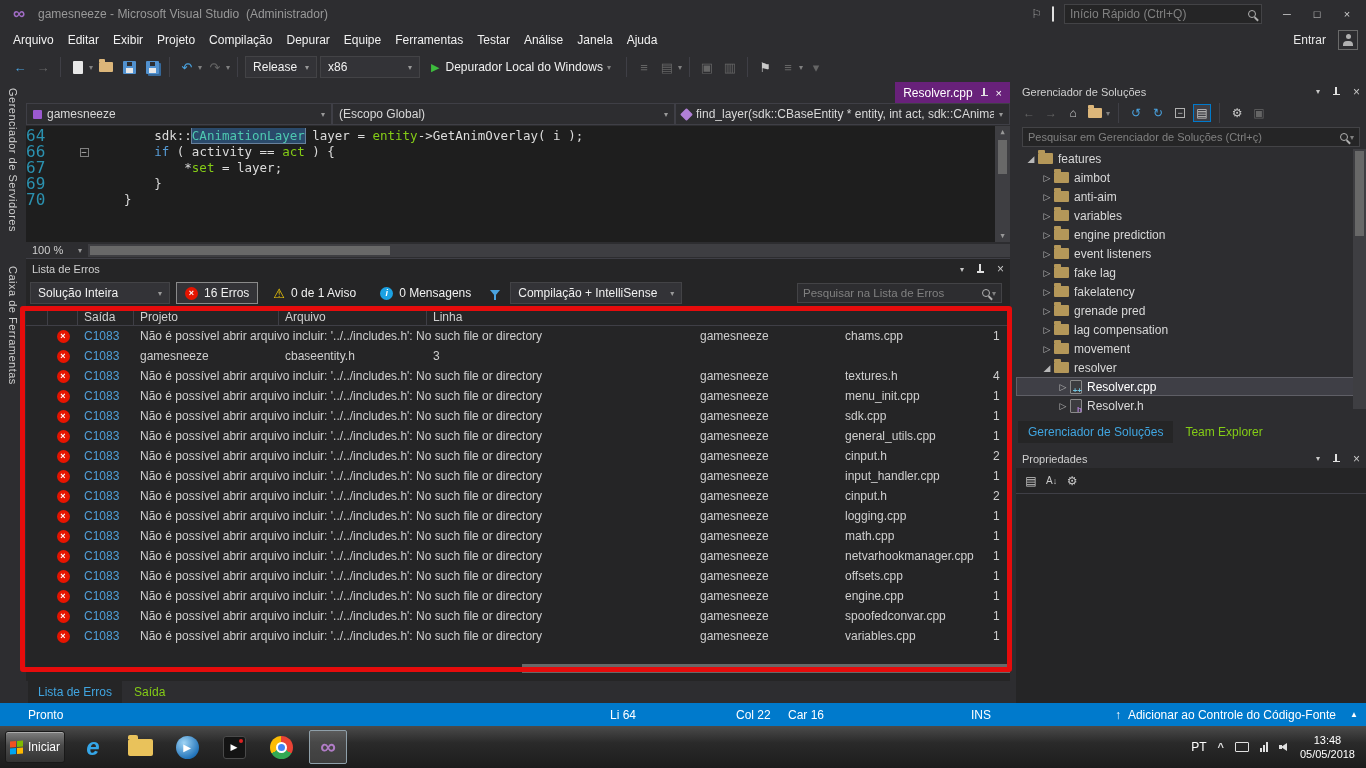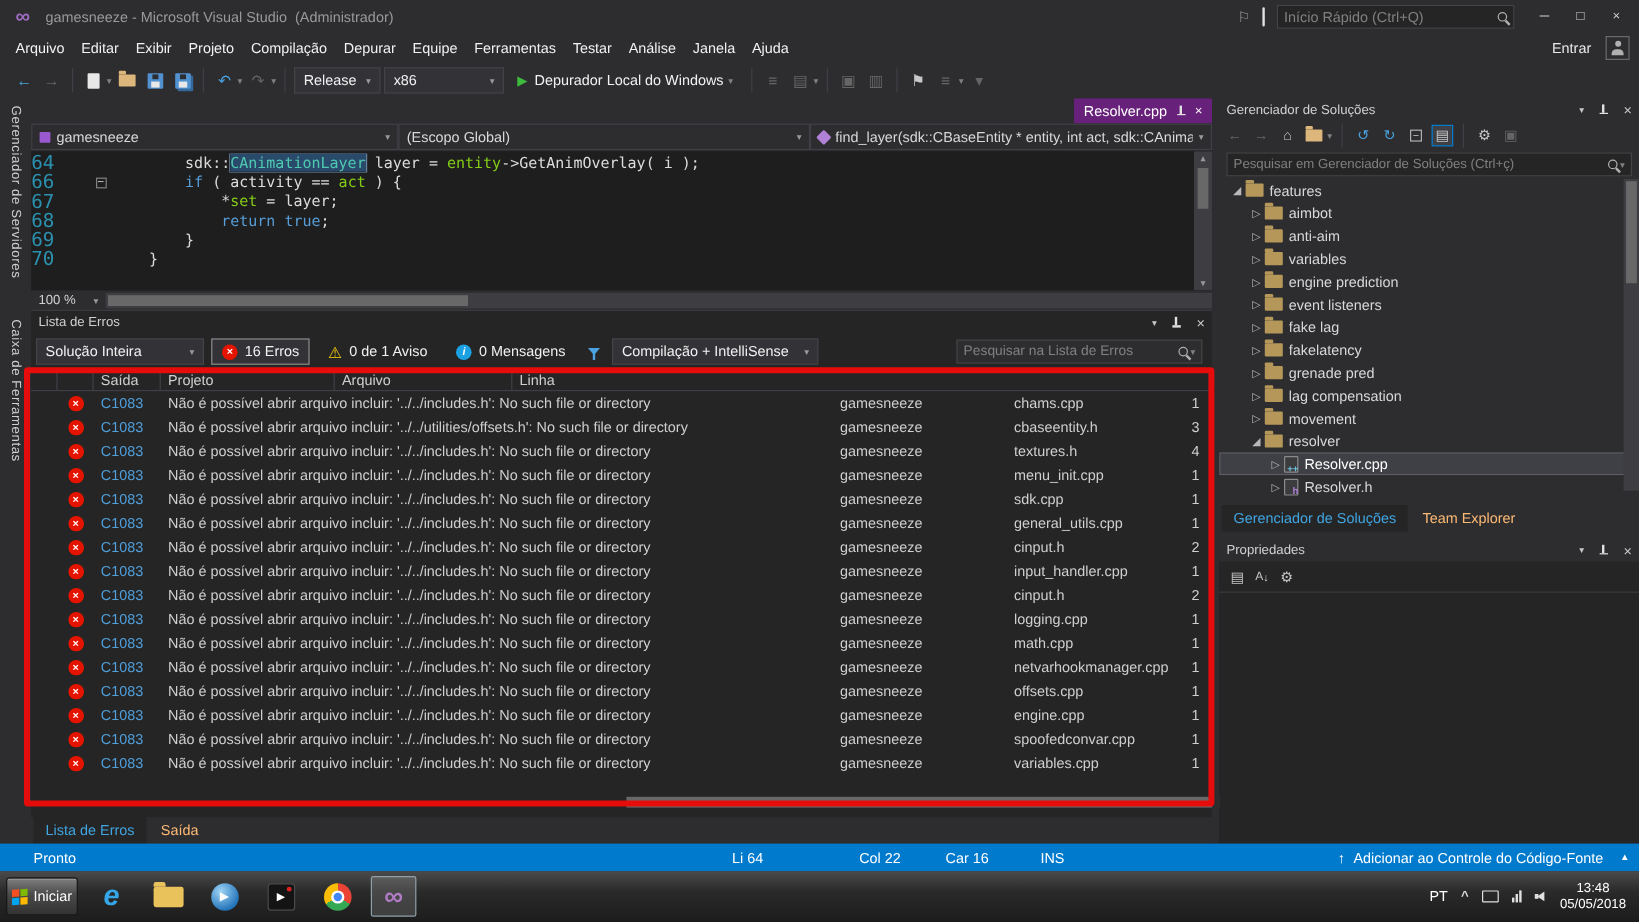--- a/index.html
+++ b/index.html
@@ -117,21 +117,21 @@
 .c-desc{width:560px}
 .c-proj{width:145px}
 .c-file{width:148px}
 .c-line{flex:1}
 .tblrows{height:320px}
 .tblrow{height:20px;display:flex;align-items:center;color:#cfcfcf}
 .code-link{color:var(--link-blue,#4f9fda)}
 .tblfill{flex:1}
 .errpad{height:4px}
 .paneltabs{height:22px;display:flex;gap:2px;padding-left:2px;align-items:stretch}
-.ptab{padding:4px 10px;color:#fdba74}
+.ptab{padding:4px 10px;color:#84cc16}
 .ptab.active{color:#40a5e0;background:#252526}
 
 
 .vsplit{position:absolute;top:82px;left:1010px;width:6px;height:621px;background:#2d2d30}
 .rightcol{position:absolute;top:82px;left:1016px;width:350px;height:621px;display:flex;flex-direction:column}
 .secap{height:19px;display:flex;align-items:center;padding:0 6px;font-size:11px}
 .setools{height:24px;display:flex;align-items:center;gap:4px;padding:0 4px}
 .sicon{width:18px;height:18px;display:flex;align-items:center;justify-content:center;font-size:12px;color:#c8c8c8}
 .sicon.blue{color:#4aa3e0}.sicon.dis{color:#656565}
 .sicon.sel{border:1px solid var(--accent,#007acc);background:#3f3f46}
@@ -155,23 +155,23 @@
 .segap{height:6px}
 .propbody{flex:1;background:#252526}
 .proptools{height:26px;display:flex;align-items:center;gap:6px;padding:0 6px;background:#252526;border-bottom:1px solid #3f3f46}
 .sorticon{display:flex;align-items:flex-end;color:#c8c8c8;font-size:10px}
 .sorticon .dn{font-size:9px}
 
 
 .statusbar{position:absolute;top:703px;left:0;right:0;height:23px;background:var(--status-bg,#007acc);color:#fff;display:flex;align-items:center}
 .sb-ready{position:absolute;left:28px}
 .sb-li{position:absolute;left:610px}
-.sb-col{position:absolute;left:716px}
+.sb-col{position:absolute;left:736px}
 .sb-car{position:absolute;left:788px}
-.sb-ins{position:absolute;left:867px}
+.sb-ins{position:absolute;left:971px}
 .sb-right{position:absolute;right:30px;display:flex;align-items:center;gap:7px}
 .sb-up{font-size:12px}
 .sb-corner{position:absolute;right:8px;font-size:8px}
 
 
 .taskbar{position:absolute;top:726px;left:0;right:0;height:42px;background:linear-gradient(#4b4b4b,#2a2a2a 40%,#1c1c1c);display:flex;align-items:center;padding:0 5px;gap:9px}
 .startbtn{width:60px;height:32px;border-radius:3px;background:linear-gradient(#7f7f7f,#4a4a4a 45%,#333);border:1px solid #191919;box-shadow:inset 0 1px 0 rgba(255,255,255,.35);display:flex;align-items:center;justify-content:center;gap:5px;color:#fff}
 .winflag{display:grid;grid-template-columns:6px 6px;grid-template-rows:6px 6px;gap:1px;transform:skewY(-4deg)}
 .winflag i{display:block}
 .wf1{background:#f25022}.wf2{background:#7fba00}.wf3{background:#00a4ef}.wf4{background:#ffb900}
@@ -323,21 +323,20 @@
         <span class="methodicon"></span>
         <span class="navtext">find_layer(sdk::CBaseEntity * entity, int act, sdk::CAnimati</span>
         <span class="caret">▾</span>
       </div>
     </div>
     <div class="codearea">
       <div>
           <div class="codeline"><span class="lnum">64</span><span class="foldcol"></span><span class="ctext"><span class="c-plain">        sdk::</span><span class="c-type hl">CAnimationLayer</span><span class="c-plain"> layer = </span><span class="c-dim">entity</span><span class="c-plain">-&gt;GetAnimOverlay( i );</span></span></div>
           <div class="codeline"><span class="lnum">66</span><span class="foldcol"><span class="foldbox">−</span></span><span class="ctext"><span class="c-plain">        </span><span class="c-kw">if</span><span class="c-plain"> ( activity == </span><span class="c-dim">act</span><span class="c-plain"> ) {</span></span></div>
           <div class="codeline"><span class="lnum">67</span><span class="foldcol"></span><span class="ctext"><span class="c-plain">            *</span><span class="c-dim">set</span><span class="c-plain"> = layer;</span></span></div>
-          <div class="codeline"><span class="lnum">68</span><span class="foldcol"></span><span class="ctext"><span class="c-plain">            </span><span class="c-kw">return</span><span class="c-plain"> </span><span class="c-kw">true</span><span class="c-plain">;</span></span></div>
           <div class="codeline"><span class="lnum">69</span><span class="foldcol"></span><span class="ctext"><span class="c-plain">        }</span></span></div>
           <div class="codeline"><span class="lnum">70</span><span class="foldcol"></span><span class="ctext"><span class="c-plain">    }</span></span></div>
         </div>
       <div class="vscroll">
         <span class="sarrow">▲</span>
         <div class="vthumb"></div>
         <span class="sarrow bottom">▼</span>
       </div>
     </div>
     <div class="edbottom">
@@ -406,21 +405,20 @@
             <span class="cell c-proj">gamesneeze</span>
             <span class="cell c-file">chams.cpp</span>
             <span class="cell c-line">1</span>
           </div>
           <div class="tblrow">
             <span class="cell c-blank"></span>
             <span class="cell c-icon">
               <span class="errcircle">×</span>
             </span>
             <span class="cell c-code code-link">C1083</span>
-            <span class="cell c-desc">Não é possível abrir arquivo incluir: '../../utilities/offsets.h': No such file or directory</span>
             <span class="cell c-proj">gamesneeze</span>
             <span class="cell c-file">cbaseentity.h</span>
             <span class="cell c-line">3</span>
           </div>
           <div class="tblrow">
             <span class="cell c-blank"></span>
             <span class="cell c-icon">
               <span class="errcircle">×</span>
             </span>
             <span class="cell c-code code-link">C1083</span>

